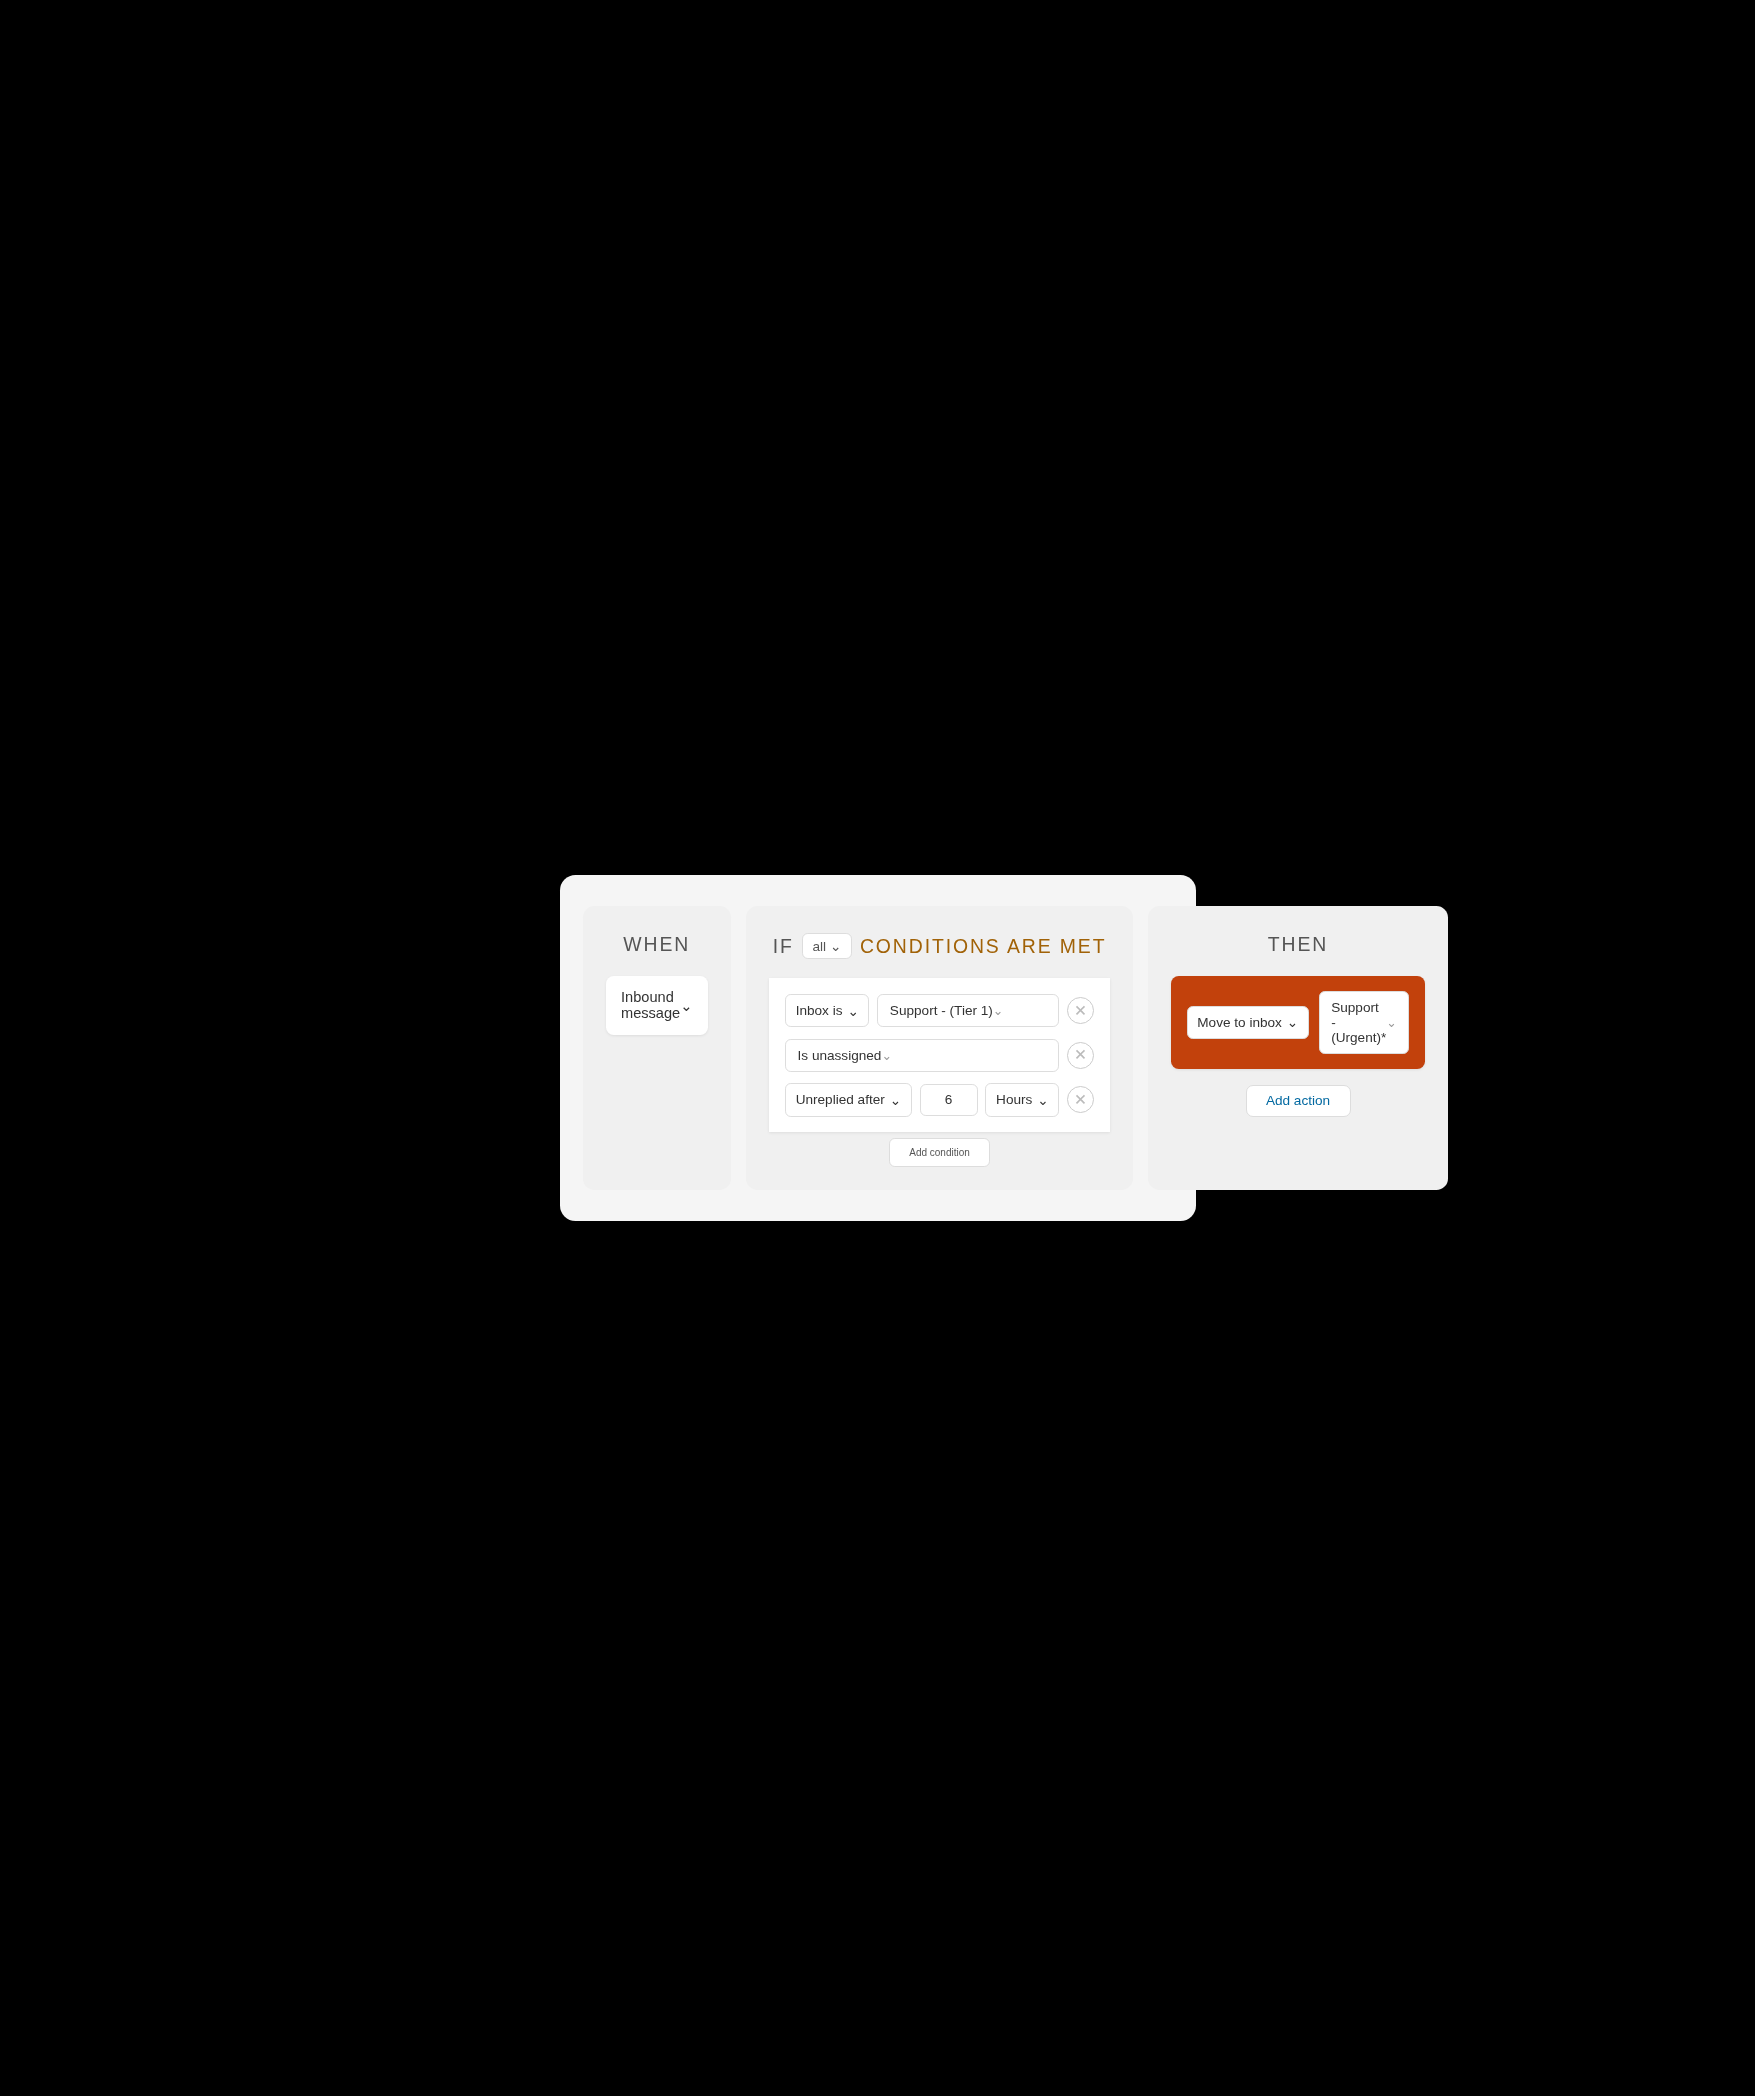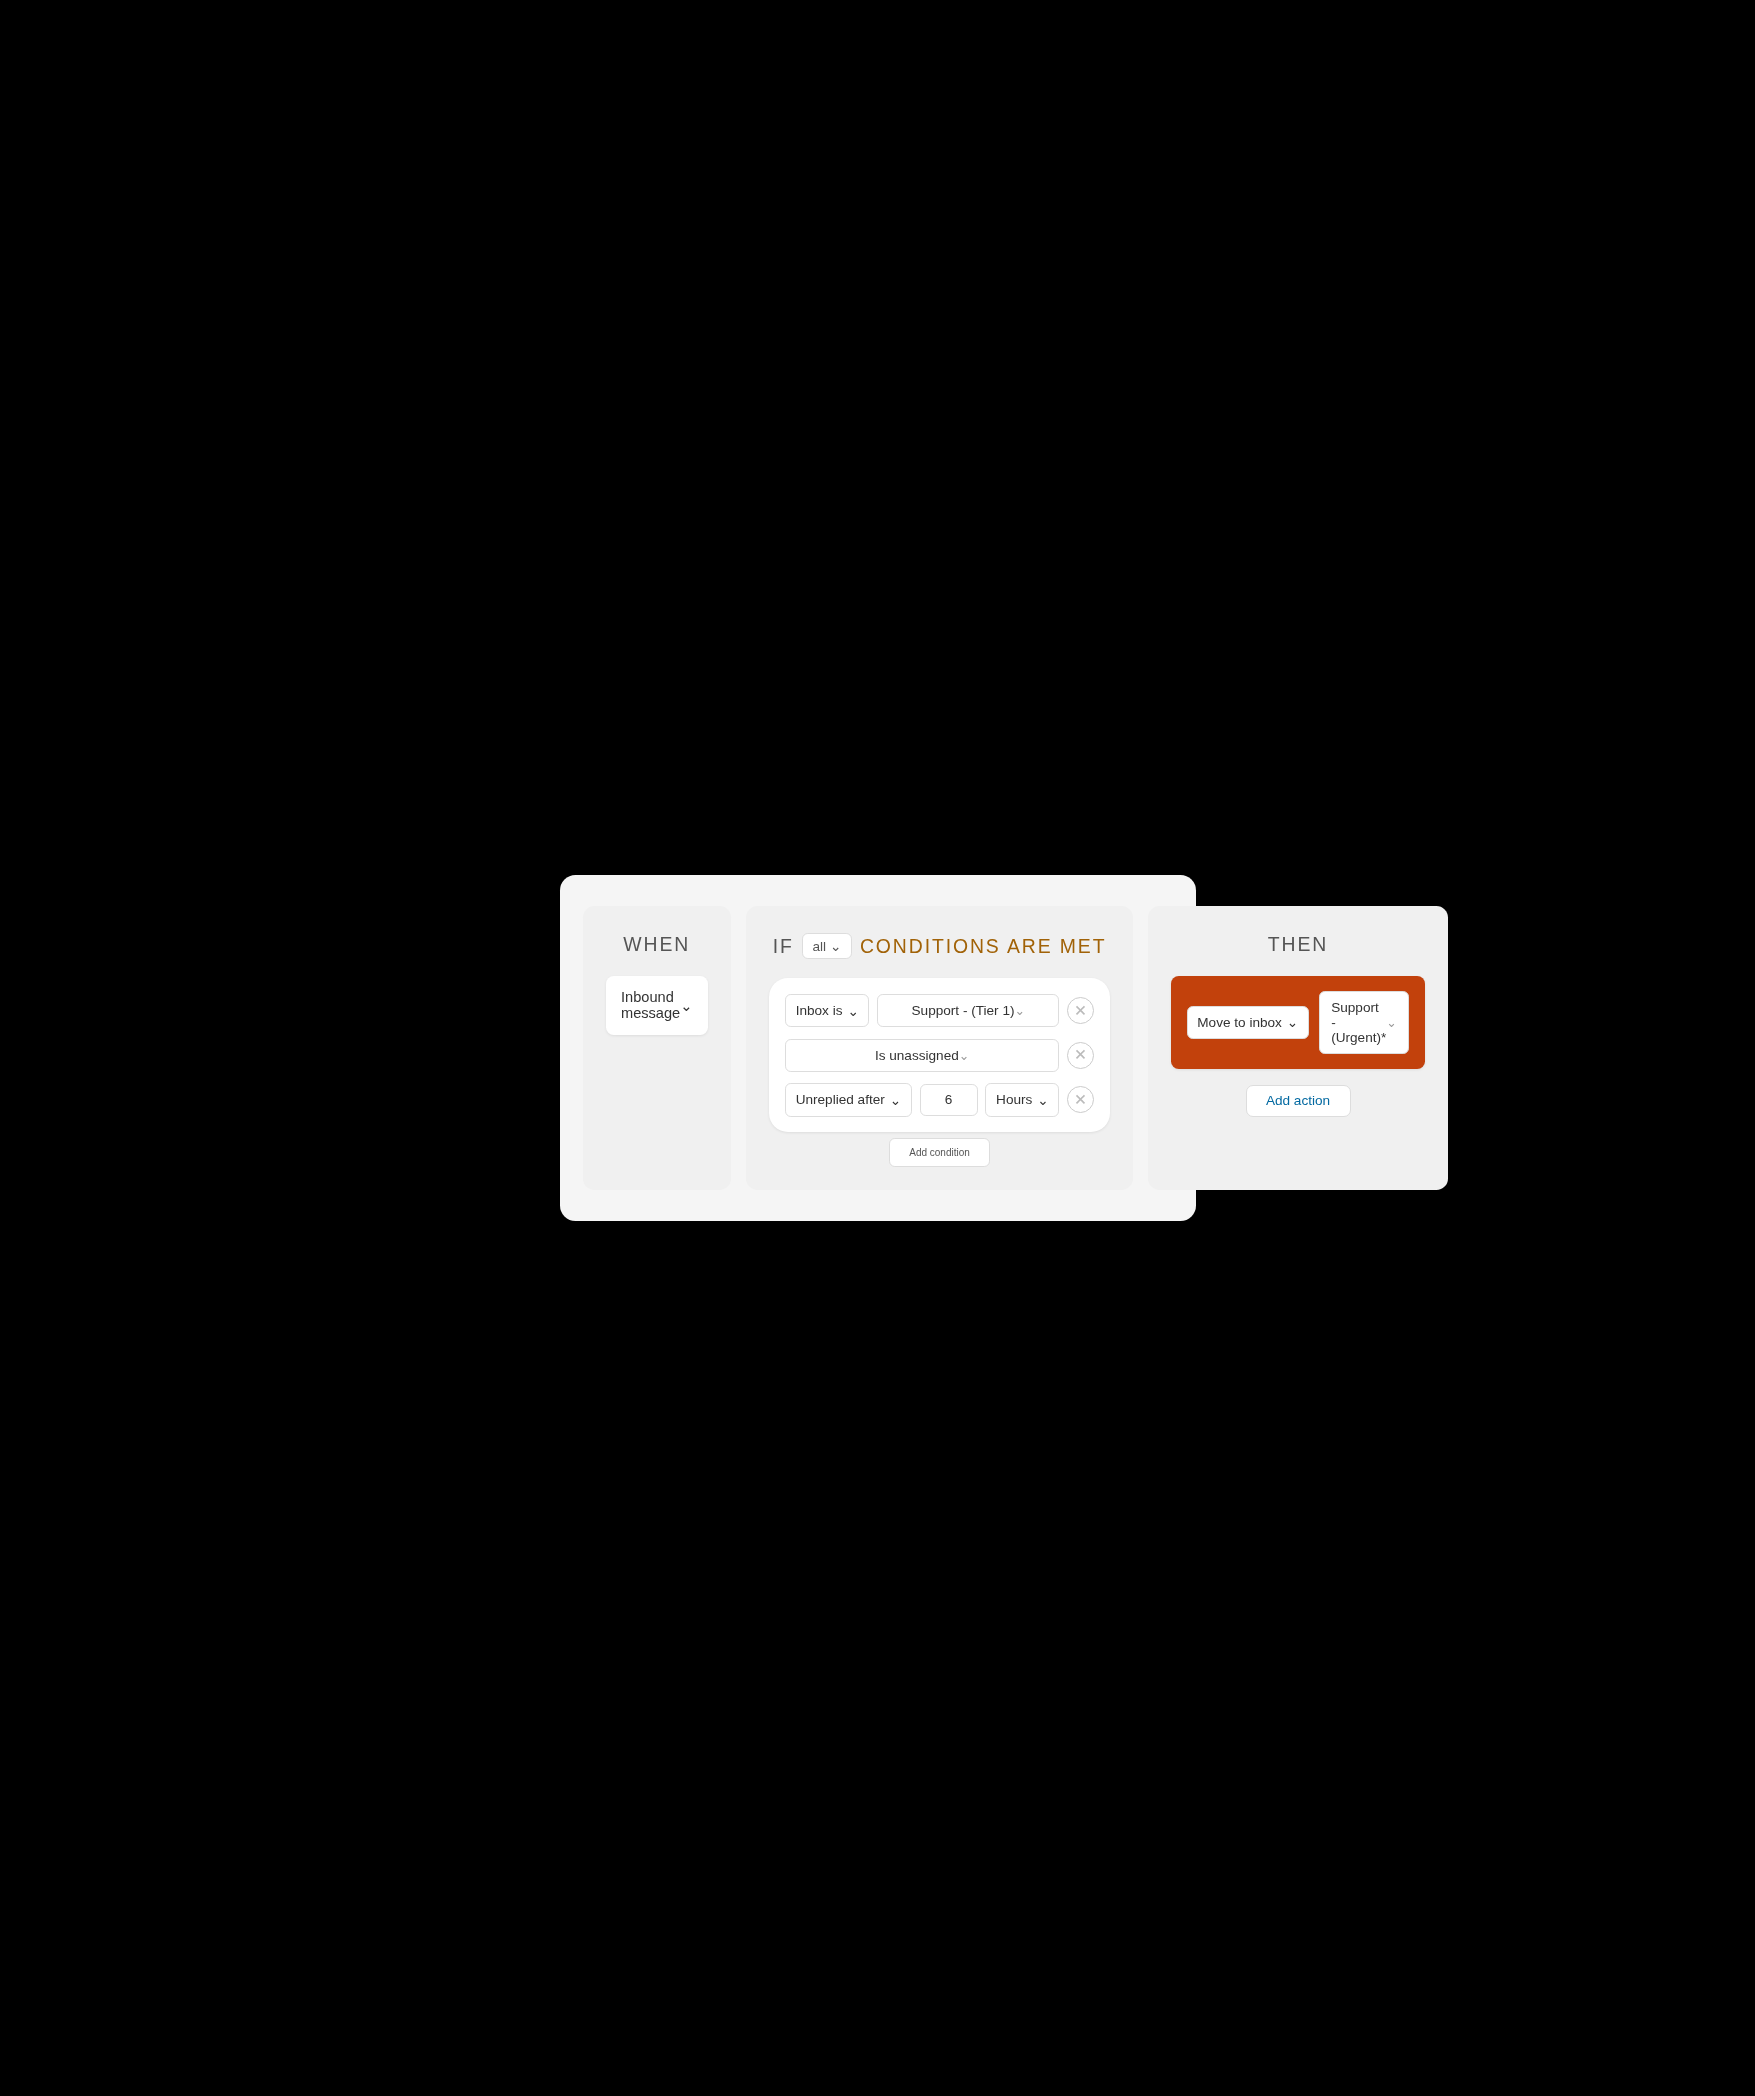--- a/index.html
+++ b/index.html
@@ -107,21 +107,21 @@
     .conditions-label {
       font-size: 19.4px;
       font-weight: 500;
       letter-spacing: 1.9px;
       color: #a16207;
       text-transform: uppercase;
     }
 
     .conditions-box {
       background: #fff;
-      border-radius: 19px;
+      border-radius: 0;
       padding: 15.5px;
       box-shadow: 0 1px 2.9px rgba(0,0,0,0.08);
       display: flex;
       flex-direction: column;
       gap: 11.6px;
       margin-bottom: 6px;
     }
 
     .condition-row {
       display: flex;
@@ -146,21 +146,21 @@
     .big-select {
       flex: 1;
       background: #fff;
       border: 1px solid #ddd;
       border-radius: 5.8px;
       padding: 7.8px 11.6px;
       font-size: 13.6px;
       color: #333;
       display: flex;
       align-items: center;
-      justify-content: center;
+      justify-content: flex-start;
       cursor: pointer;
     }
 
     .remove-btn {
       width: 27px;
       height: 27px;
       border-radius: 50%;
       border: 1.5px solid #ccc;
       display: flex;
       align-items: center;

